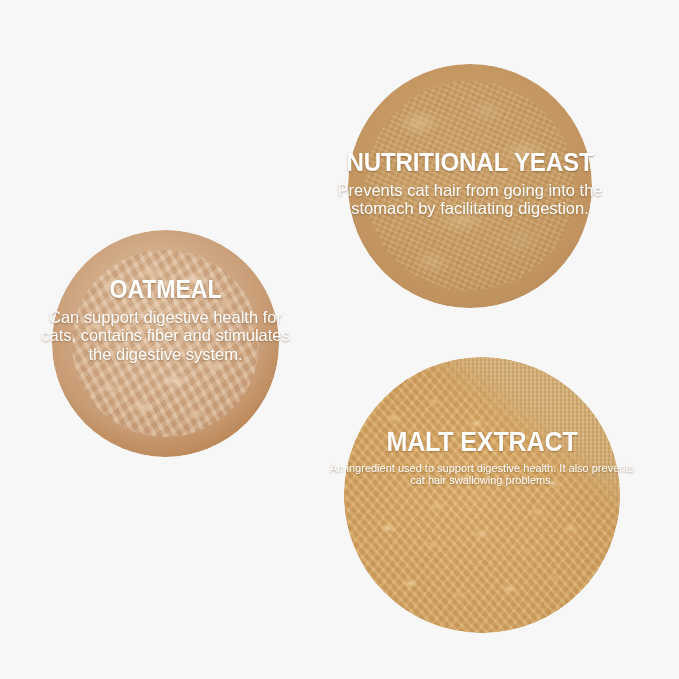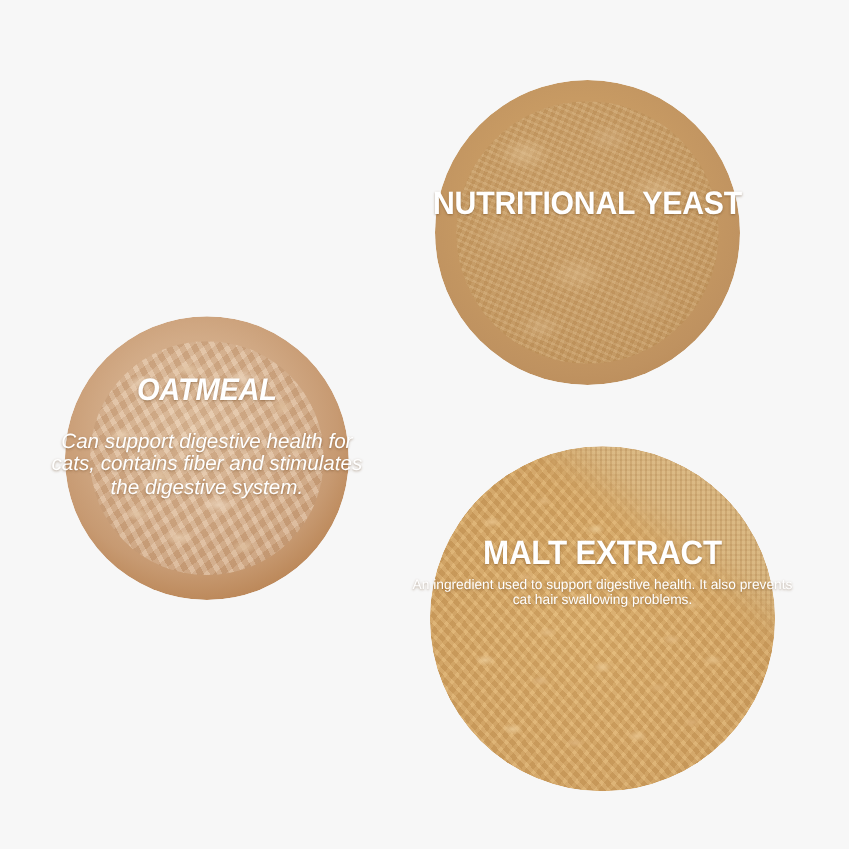--- a/index.html
+++ b/index.html
@@ -55,21 +55,21 @@
     transform:scaleX(0.93);
   }
   .desc {
     font-weight:normal;
     color:#ffffff;
     line-height:1.14;
   }
 
   
   #card-oatmeal {
-    left:52px; top:253px; width:227px; height:227px;font-style:italic;
+    left:52px; top:230px; width:227px; height:227px;
   }
   #card-oatmeal .texture {
     
     background:
       radial-gradient(circle at 50% 50%,
         rgba(0,0,0,0) 0%, rgba(0,0,0,0) 76%,
         rgba(120,70,35,0.16) 78%, rgba(120,70,35,0.30) 86%,
         rgba(120,70,35,0.22) 100%),
       radial-gradient(circle at 46% 40%, #ddbb99 0%, #d2ab87 40%, #c79a72 62%, #bd8a5c 74%, #b57a4d 84%, #a96c42 100%);
   }
@@ -89,21 +89,21 @@
       radial-gradient(ellipse 9% 5% at 38% 84%, #e5c9ab 0%, rgba(229,201,171,0) 70%),
       radial-gradient(ellipse 8% 4% at 66% 88%, #ddbd9b 0%, rgba(221,189,155,0) 70%),
       radial-gradient(ellipse 7% 4% at 20% 74%, #e2c5a5 0%, rgba(226,197,165,0) 70%),
       radial-gradient(ellipse 8% 4% at 88% 46%, #dcbc99 0%, rgba(220,188,153,0) 70%),
       repeating-linear-gradient(62deg, rgba(255,245,230,0.18) 0 4px, rgba(160,110,65,0.13) 4px 9px),
       repeating-linear-gradient(-38deg, rgba(255,240,222,0.14) 0 5px, rgba(150,100,58,0.10) 5px 11px),
       radial-gradient(circle at 44% 38%, #e0c0a0 0%, #d4ad8a 55%, #c79a74 100%);
   }
   #card-oatmeal .copy { top:47px; }
   #card-oatmeal .title { font-size:25px; }
-  #card-oatmeal .desc { font-size:16.5px; margin-top:18px; }
+  #card-oatmeal .desc { font-size:16.5px; margin-top:5px; }
 
   
   #card-yeast {
     left:348px; top:64px; width:244px; height:244px;
   }
   #card-yeast .texture {
     background:
       radial-gradient(circle at 50% 50%,
         rgba(0,0,0,0) 0%, rgba(0,0,0,0) 80%,
         rgba(120,80,38,0.10) 82%, rgba(120,80,38,0.20) 92%,
@@ -205,20 +205,21 @@
     </div>
   </div>
 
   <div class="card" id="card-yeast">
     <div class="disc">
       <div class="texture"></div>
       <div class="powder"></div>
     </div>
     <div class="copy">
       <div class="title">NUTRITIONAL YEAST</div>
+      <div class="desc">Prevents cat hair from going into the stomach by facilitating digestion.</div>
     </div>
   </div>
 
   <div class="card" id="card-malt">
     <div class="disc">
       <div class="texture"></div>
       <div class="burlap"></div>
       <div class="grains"></div>
     </div>
     <div class="copy">

